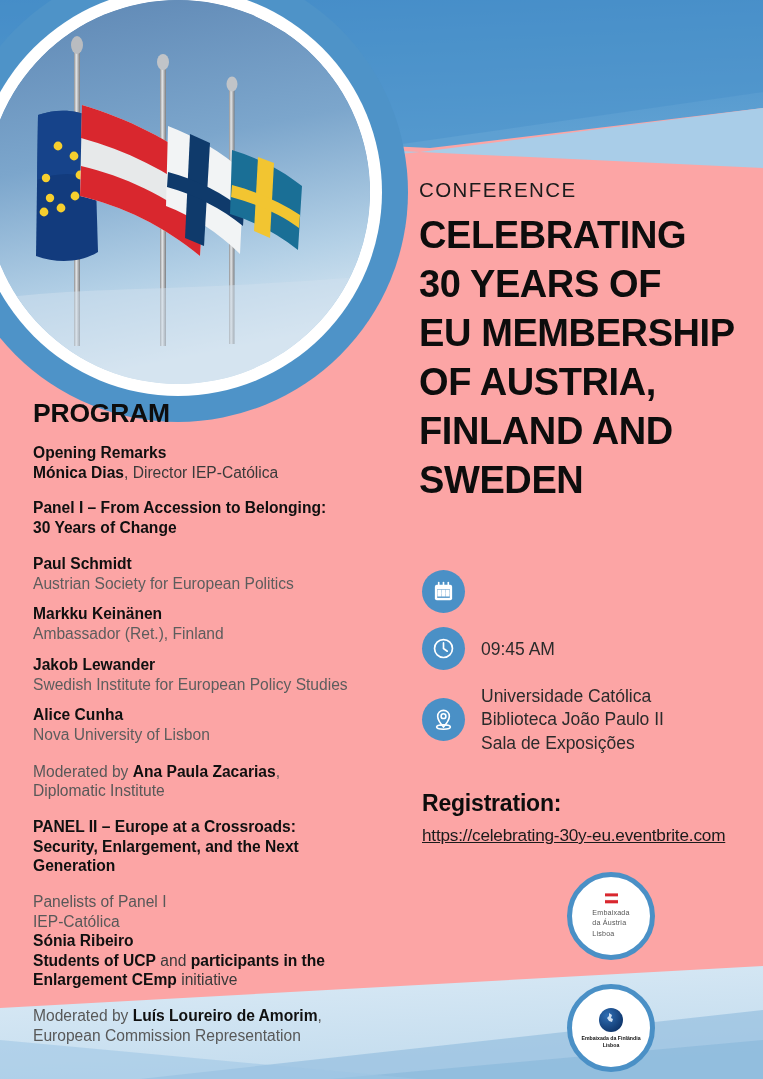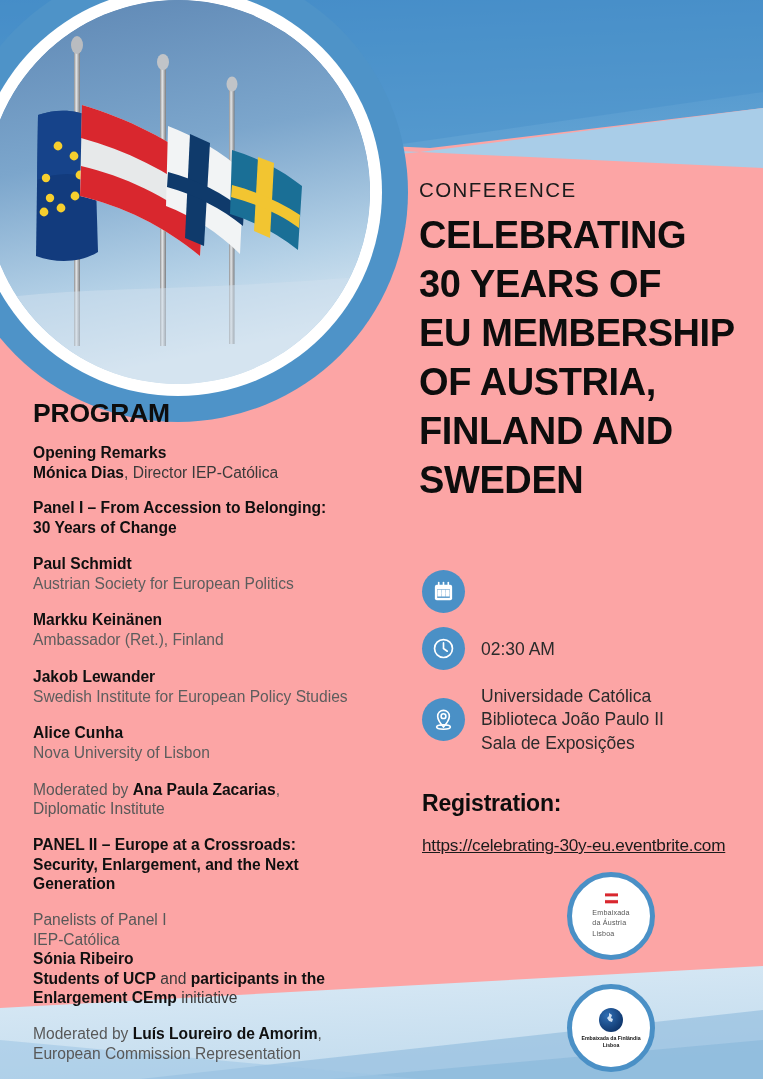--- a/index.html
+++ b/index.html
@@ -88,21 +88,21 @@
   .row-place .det-icon { margin-top:14px; }
 
   
   .registration { position:absolute; left:422px; top:790px; width:341px; }
   .reg-title { font-size:23px; font-weight:800; color:#0d0d0d; letter-spacing:-0.2px; }
   .reg-link {
     display:inline-block;
     font-size:17.2px;
     color:#1b1b1b;
     text-decoration:underline;
-    margin-top:18px;
+    margin-top:8px;
     letter-spacing:-0.2px;
   }
 
   
   .logos {
     position:absolute; left:456px; top:872px;
     width:310px;
     display:grid;
     grid-template-columns:repeat(1,1fr);
     grid-gap:6px 4px;
@@ -141,21 +141,21 @@
   .program { position:absolute; left:33px; top:398px; width:375px; }
   .prog-title {
     font-size:26.5px; font-weight:800; color:#0d0d0d;
     letter-spacing:-0.2px; margin-bottom:14px;
   }
   .blk { margin-bottom:16px; }
   .ln { font-size:15.6px; line-height:1.26; color:#3a3a3a; }
   .ln b { color:#101010; font-weight:800; }
   .ln.bold { font-weight:800; color:#101010; }
   .ln.light { color:#585858; }
-  .spk { margin-top:16px; }
+  .spk { margin-top:10px; }
   .spk .nm { font-size:15.6px; font-weight:800; color:#101010; line-height:1.3; }
   .spk .af { font-size:15.6px; color:#5d5d5d; line-height:1.3; }
 </style>
 </head>
 <body>
 
 <div class="poster">
 
   <div class="bg-layer">
     <svg class="bg-svg" width="763" height="1079" viewBox="0 0 763 1079">
@@ -284,21 +284,21 @@
     </div>
 
     <div class="detail-row row-time">
       <div class="det-icon">
         <svg width="25" height="25" viewBox="0 0 24 24" fill="none" stroke="#ffffff" stroke-width="1.6" stroke-linecap="round">
           <circle cx="12" cy="12" r="8.6"></circle>
           <path d="M12 6.6 V12 L15.6 14.6"></path>
         </svg>
       </div>
       <div class="det-text">
-        <div>02:30 AM</div>
+        <div>09:45 AM</div>
       </div>
     </div>
 
     <div class="detail-row row-place">
       <div class="det-icon">
         <svg width="25" height="25" viewBox="0 0 24 24" fill="none" stroke="#ffffff" stroke-width="1.55" stroke-linecap="round">
           <path d="M12 3.2 C8.9 3.2 6.4 5.7 6.4 8.8 C6.4 12.8 12 19.2 12 19.2 C12 19.2 17.6 12.8 17.6 8.8 C17.6 5.7 15.1 3.2 12 3.2 Z"></path>
           <circle cx="12" cy="8.8" r="2.3"></circle>
           <ellipse cx="12" cy="19.3" rx="6.6" ry="2.1"></ellipse>
         </svg>

